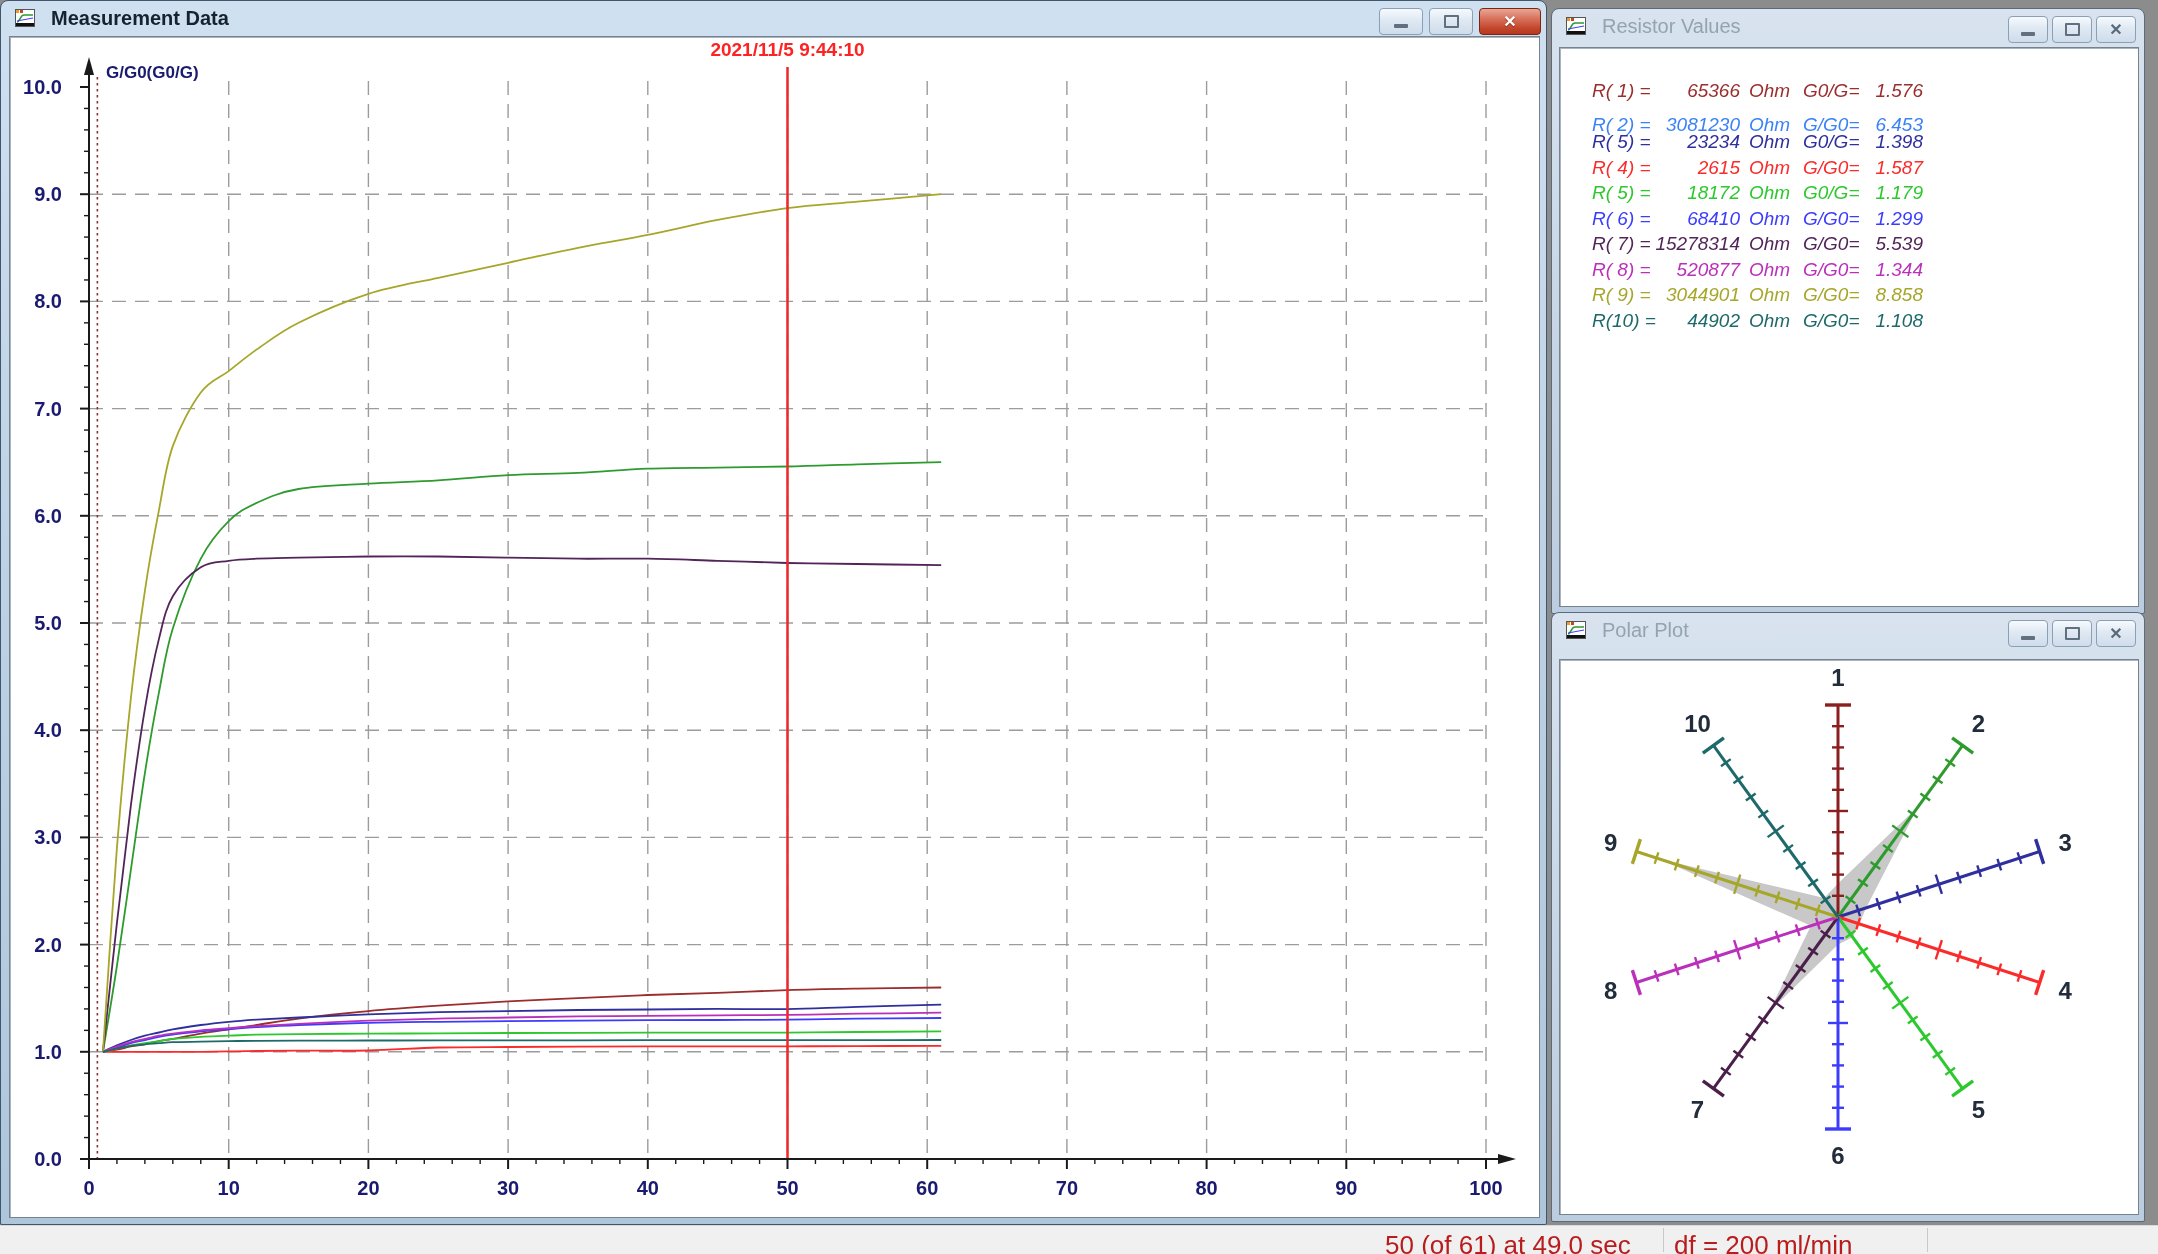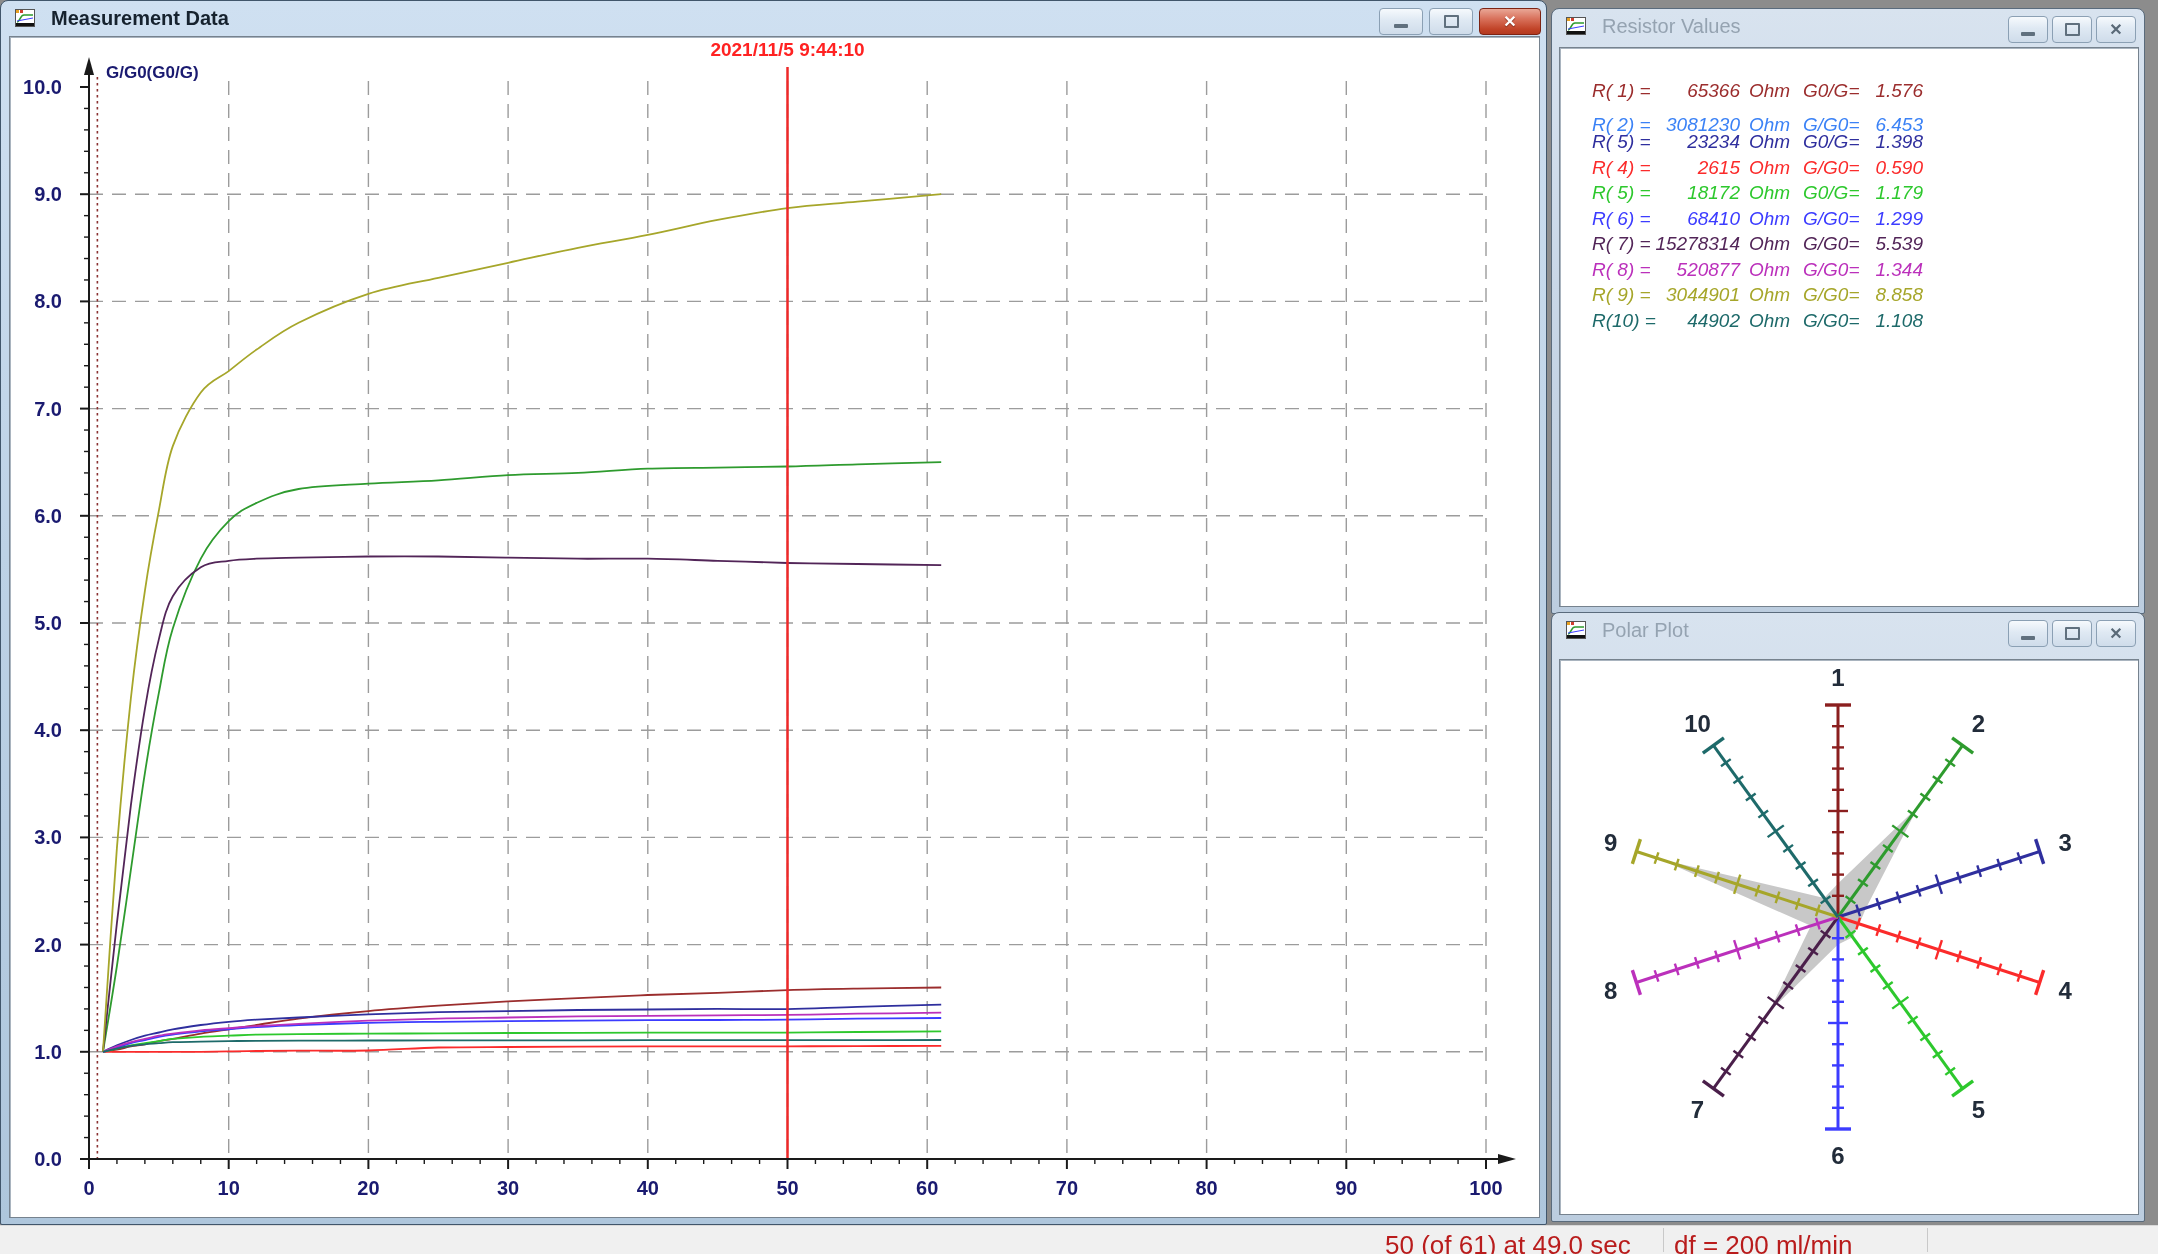--- a/index.html
+++ b/index.html
@@ -305,21 +305,21 @@
           <span class="r-ohm">23234</span>
           <span class="r-unit">Ohm</span>
           <span class="r-ratiolabel">G0/G=</span>
           <span class="r-ratio">1.398</span>
         </div>
         <div class="rrow" style="top: 108.5px; color: rgb(251, 43, 43);">
           <span class="r-label">R( 4) =</span>
           <span class="r-ohm">2615</span>
           <span class="r-unit">Ohm</span>
           <span class="r-ratiolabel">G/G0=</span>
-          <span class="r-ratio">0.590</span>
+          <span class="r-ratio">1.587</span>
         </div>
         <div class="rrow" style="top: 134px; color: rgb(45, 200, 45);">
           <span class="r-label">R( 5) =</span>
           <span class="r-ohm">18172</span>
           <span class="r-unit">Ohm</span>
           <span class="r-ratiolabel">G0/G=</span>
           <span class="r-ratio">1.179</span>
         </div>
         <div class="rrow" style="top: 159.5px; color: rgb(60, 60, 255);">
           <span class="r-label">R( 6) =</span>

